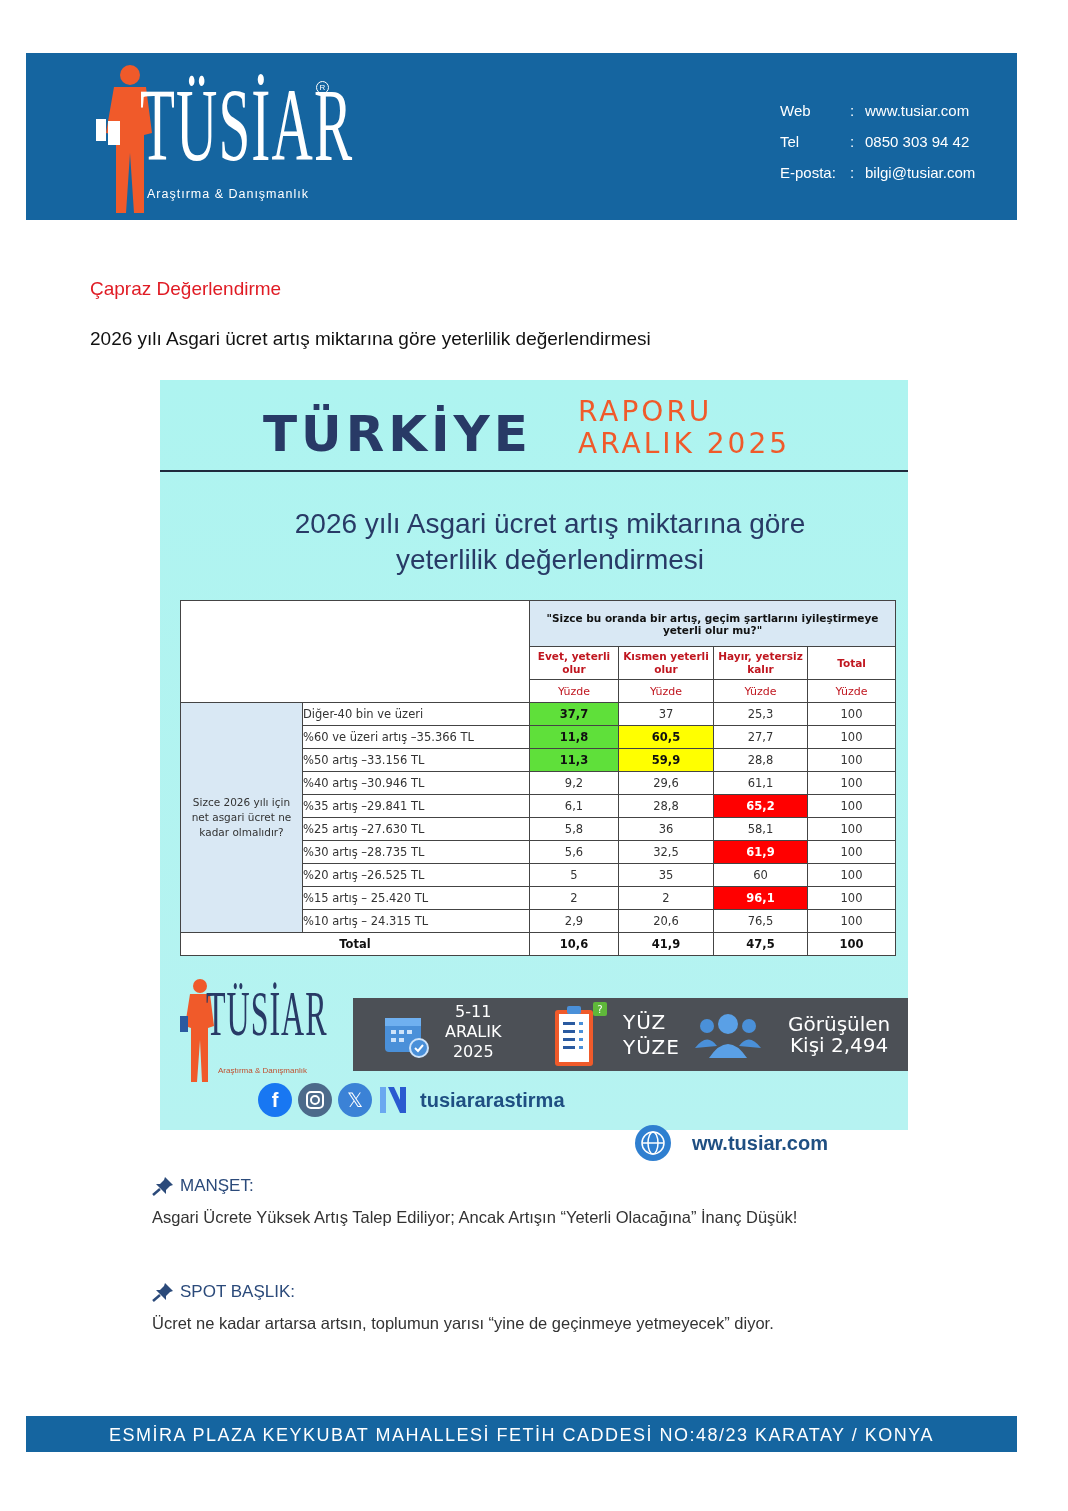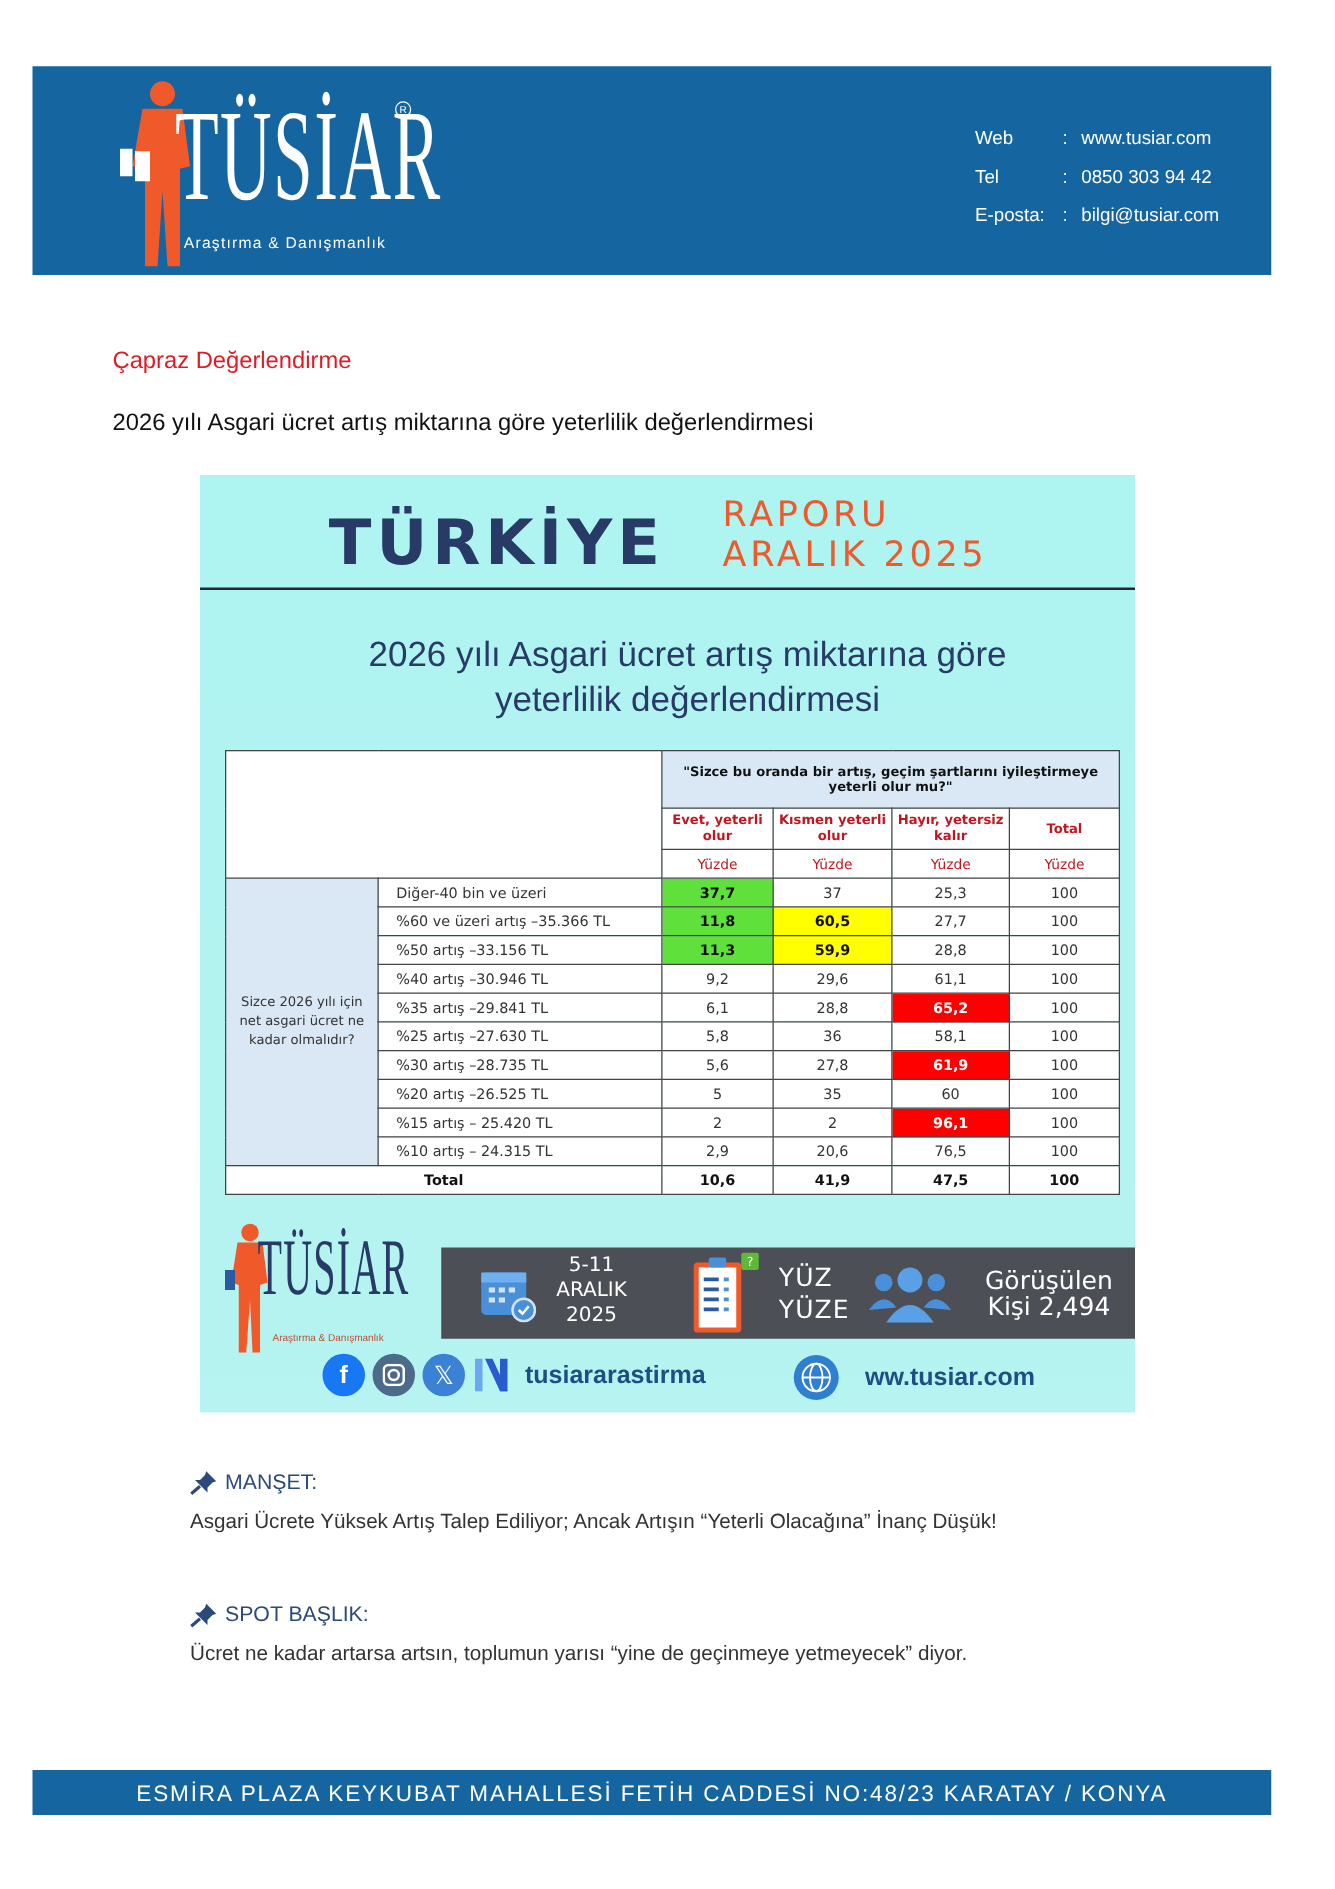--- a/index.html
+++ b/index.html
@@ -27,38 +27,38 @@
   .brand-raporu { position: absolute; left: 418px; top: 16px; font-size: 28px; color: #f05a2a; letter-spacing: 3px; line-height: 32px; font-family: "DejaVu Sans", sans-serif; }
   .brand-line { position: absolute; left: 0; top: 90px; width: 748px; height: 2px; background: #1e2a3c; }
   .info-title { position: absolute; left: 0; top: 126px; width: 748px; text-align: center; font-size: 28px; color: #283a66; line-height: 36px; padding-left: 32px; }
 
   table.xt { position: absolute; left: 20px; top: 220px; width: 716px; border-collapse: collapse; font-size: 11.5px; font-family: "DejaVu Sans", sans-serif; }
   .xt td { border: 1px solid #444; text-align: center; height: 23px; color: #333; background: #fff; }
   .xt .q-head { background: #d9e8f4; font-weight: bold; color: #111; font-size: 10.5px; height: 46px; padding: 2px 4px; }
   .xt .col-head { color: #c0161f; font-weight: bold; font-size: 10.5px; height: 33px; line-height: 13px; }
   .xt .unit { color: #c0161f; font-size: 11px; }
   .xt .row-q { background: #d9e8f4; font-size: 10.5px; line-height: 15px; padding: 0 6px; width: 122px; }
-  .xt .row-label { text-align: left; padding-left: 14px; width: 227px; margin-top: 12px; }
+  .xt .row-label { text-align: left; padding-left: 0; width: 227px; margin-top: 12px; }
   .xt .green { background: #5fe03a; font-weight: bold; color: #111; }
   .xt .yellow { background: #ffff00; font-weight: bold; color: #111; }
   .xt .red { background: #ff0000; font-weight: bold; color: #fff; }
   .xt .total td { font-weight: bold; color: #111; }
 
   
   .foot-logo-fig { position: absolute; left: 18px; top: 598px; width: 40px; height: 106px; }
   .foot-logo-text { position: absolute; left: 46px; top: 602px; font-family: "Liberation Serif", serif; font-size: 64px; color: #283a66; transform: scaleX(0.5); transform-origin: left top; letter-spacing: 2px; line-height: 1; }
   .foot-logo-sub { position: absolute; left: 58px; top: 686px; font-size: 8px; color: #c05030; }
   .dark-bar { position: absolute; left: 193px; top: 618px; width: 555px; height: 73px; background: #4c5056; }
   .bar-date { position: absolute; left: 92px; top: 4px; color: #fff; font-size: 16px; line-height: 20px; text-align: center; font-family: "DejaVu Sans", sans-serif; }
   .bar-yuz { position: absolute; left: 270px; top: 12px; color: #fff; font-size: 20px; line-height: 25px; font-family: "DejaVu Sans", sans-serif; letter-spacing: 1px; }
   .bar-gor { position: absolute; left: 435px; top: 16px; color: #fff; font-size: 20px; line-height: 21px; text-align: center; font-family: "DejaVu Sans", sans-serif; }
   .social { position: absolute; left: 98px; top: 703px; display: flex; align-items: center; gap: 6px; }
   .sico { width: 34px; height: 34px; border-radius: 50%; display: flex; align-items: center; justify-content: center; color: #fff; font-weight: bold; font-size: 20px; }
   .handle { font-size: 20px; color: #1f4f82; font-weight: bold; margin-left: 6px; }
-  .web { position: absolute; left: 474px; top: 703px; display: flex; align-items: center; gap: 20px; }
+  .web { position: absolute; left: 474px; top: 744px; display: flex; align-items: center; gap: 20px; }
   .web-url { font-size: 20px; color: #1f4f82; font-weight: bold; }
 
   
   .pin-head { position: absolute; left: 152px; font-size: 17px; color: #2b4a7a; display: flex; align-items: center; gap: 6px; }
   .pin-body { position: absolute; left: 152px; font-size: 16.5px; color: #333; }
 
   
   .bottom { position: absolute; left: 26px; top: 1416px; width: 991px; height: 36px; background: #1565a0; color: #fff; font-size: 18px; letter-spacing: 1.5px; text-align: center; line-height: 38px; }
 </style>
 </head>
@@ -168,21 +168,21 @@
     <tr>
       <td class="row-label">%25 artış –27.630 TL</td>
       <td>5,8</td>
       <td>36</td>
       <td>58,1</td>
       <td>100</td>
     </tr>
     <tr>
       <td class="row-label">%30 artış –28.735 TL</td>
       <td>5,6</td>
-      <td>27,8</td>
+      <td>32,5</td>
       <td class="red">61,9</td>
       <td>100</td>
     </tr>
     <tr>
       <td class="row-label">%20 artış –26.525 TL</td>
       <td>5</td>
       <td>35</td>
       <td>60</td>
       <td>100</td>
     </tr>

